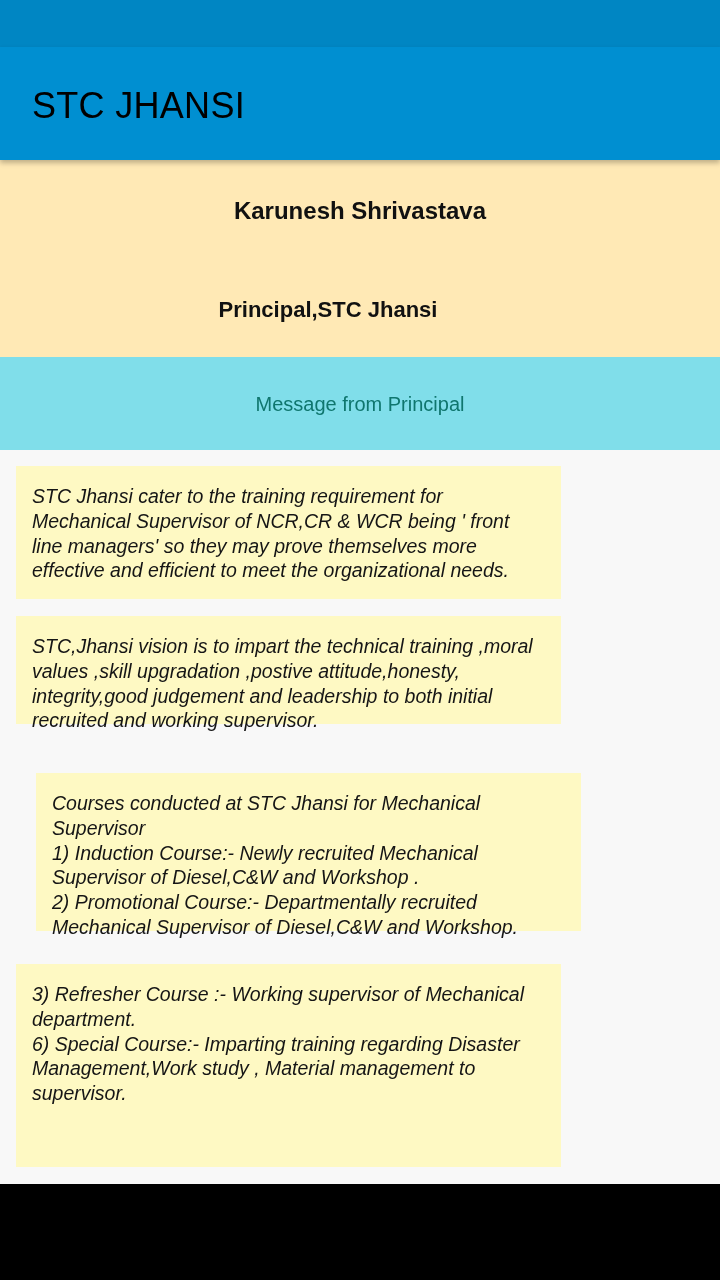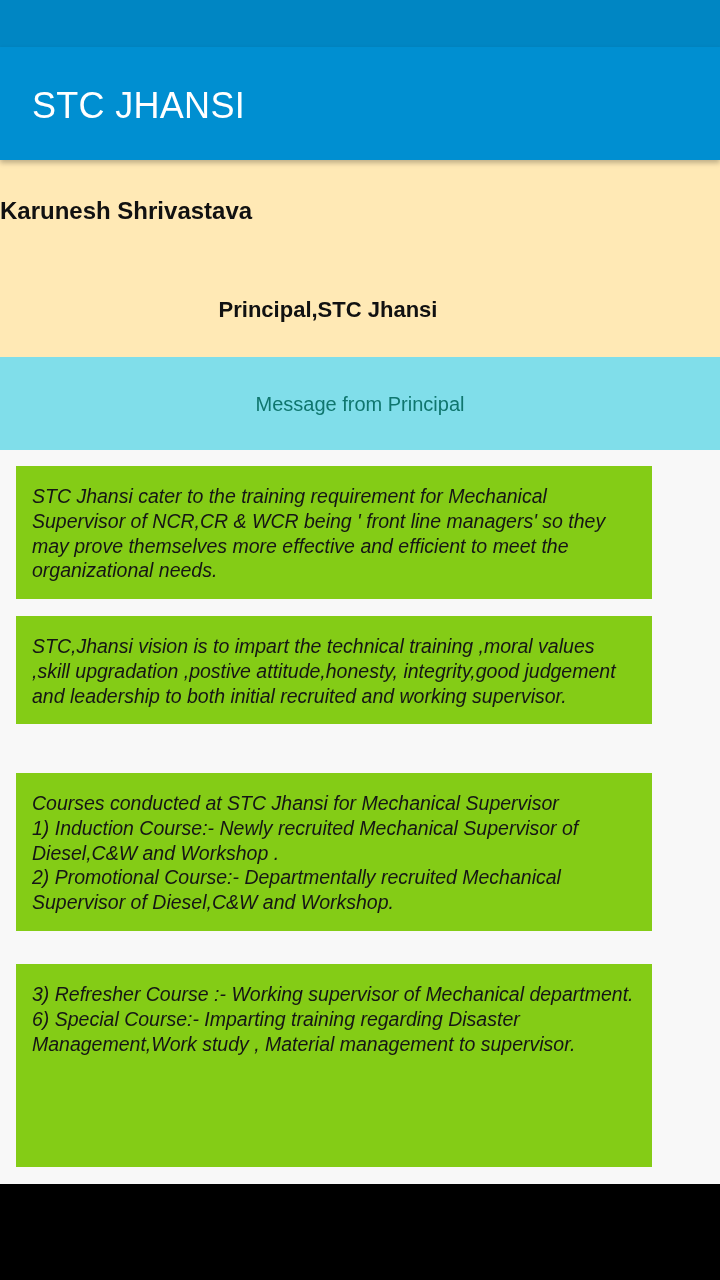--- a/index.html
+++ b/index.html
@@ -1,31 +1,31 @@
 <!DOCTYPE html>
 <html><head>
   <meta charset="utf-8">
   <style>
     * { margin: 0; padding: 0; box-sizing: border-box; }
     html, body { width: 720px; height: 1280px; overflow: hidden; background: #f8f8f8; }
     body { font-family: "Liberation Sans", sans-serif; position: relative; }
     .status-bar { position: absolute; left: 0; top: 0; width: 720px; height: 47px; background: #0086c3; }
     .app-bar { position: absolute; left: 0; top: 47px; width: 720px; height: 113px; background: #008fd1;
       box-shadow: 0 3px 5px rgba(0,0,0,0.25); z-index: 2; }
-    .app-title { position: absolute; left: 32px; top: 38px; color: #ffffff; font-size: 36px; font-weight: 400;
+    .app-title { position: absolute; left: 32px; top: 38px; color: #000000; font-size: 36px; font-weight: 400;
       letter-spacing: 0.3px; }
     .principal-panel { position: absolute; left: 0; top: 160px; width: 720px; height: 197px; background: #ffe9b5; }
-    .principal-name { position: absolute; left: 0; width: 720px; top: 37px; font-size: 24px;
+    .principal-name { position: absolute; left: 0; width: 720px; top: 37px; text-align: center; font-size: 24px;
       font-weight: 700; color: #111; }
     .principal-role { position: absolute; left: 0; width: 656px; top: 137px; text-align: center; font-size: 22px;
       font-weight: 700; color: #111; }
     .message-header { position: absolute; left: 0; top: 357px; width: 720px; height: 93px; background: #80deea; }
     .message-header-label { position: absolute; left: 0; width: 720px; top: 36px; text-align: center; font-size: 20px;
       color: #0f766e; }
-    .card { position: absolute; left: 16px; width: 636px; background: #84cc16; padding: 12px 16px; }
+    .card { position: absolute; left: 16px; width: 545px; background: #fef9c3; padding: 12px 16px; }
     .card-text { font-style: italic; font-size: 19.5px; line-height: 24.8px; color: #151515; white-space: pre-line; }
     .nav-bar { position: absolute; left: 0; top: 1184px; width: 720px; height: 96px; background: #000; }
   </style>
 </head>
 <body>
 
 <div class="status-bar"></div>
 
 <div class="app-bar">
   <div class="app-title">STC JHANSI</div>
@@ -41,21 +41,21 @@
 </div>
 
 <div class="card" style="top:466px;height:133px;padding-top:18px;">
   <div class="card-text">STC Jhansi cater to the training requirement for Mechanical Supervisor of NCR,CR &amp; WCR being ' front line managers' so they may prove themselves more effective and efficient to meet the organizational needs.</div>
 </div>
 
 <div class="card" style="top:616px;height:108px;padding-top:18px;">
   <div class="card-text">STC,Jhansi vision is to impart the technical training ,moral values ,skill upgradation ,postive attitude,honesty, integrity,good judgement and leadership to both initial recruited and working supervisor.</div>
 </div>
 
-<div class="card" style="top:773px;height:158px;padding-top:18px;">
+<div class="card" style="top:773px;height:158px;padding-top:18px;margin-left:20px;">
   <div class="card-text">Courses conducted at STC Jhansi for Mechanical Supervisor
 1) Induction Course:- Newly recruited Mechanical Supervisor of Diesel,C&amp;W and Workshop .
 2) Promotional Course:-  Departmentally recruited Mechanical Supervisor of Diesel,C&amp;W and Workshop.</div>
 </div>
 
 <div class="card" style="top:964px;height:203px;padding-top:18px;">
   <div class="card-text">3) Refresher Course :- Working supervisor of Mechanical department.
 6) Special Course:- Imparting training  regarding Disaster Management,Work study , Material management to supervisor.</div>
 </div>
 

